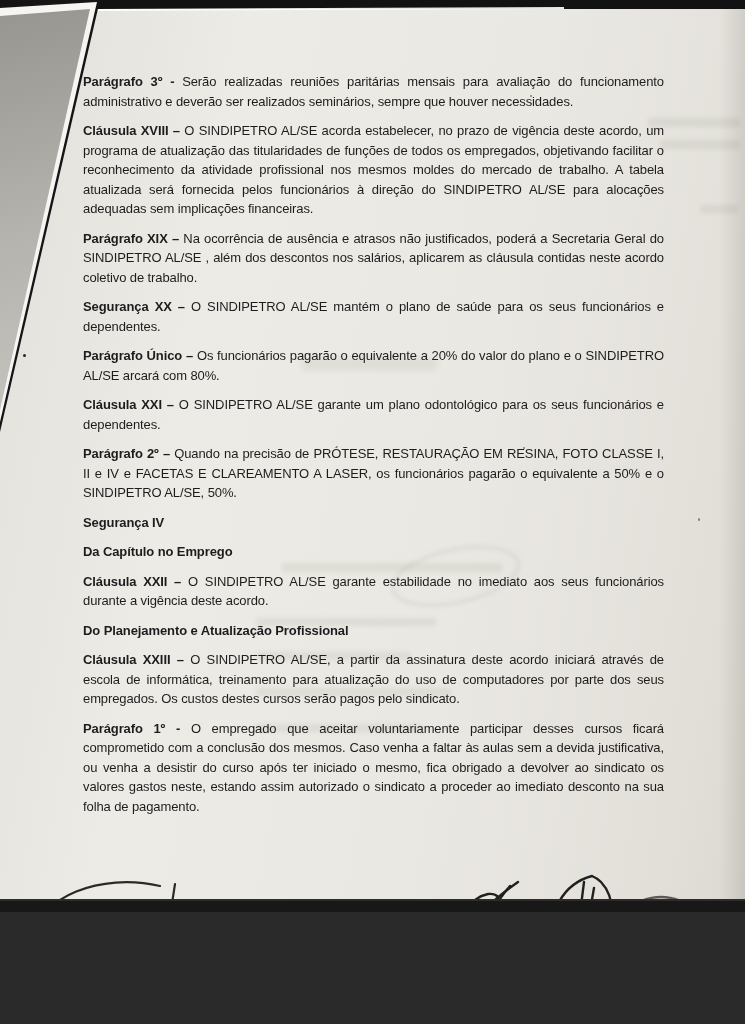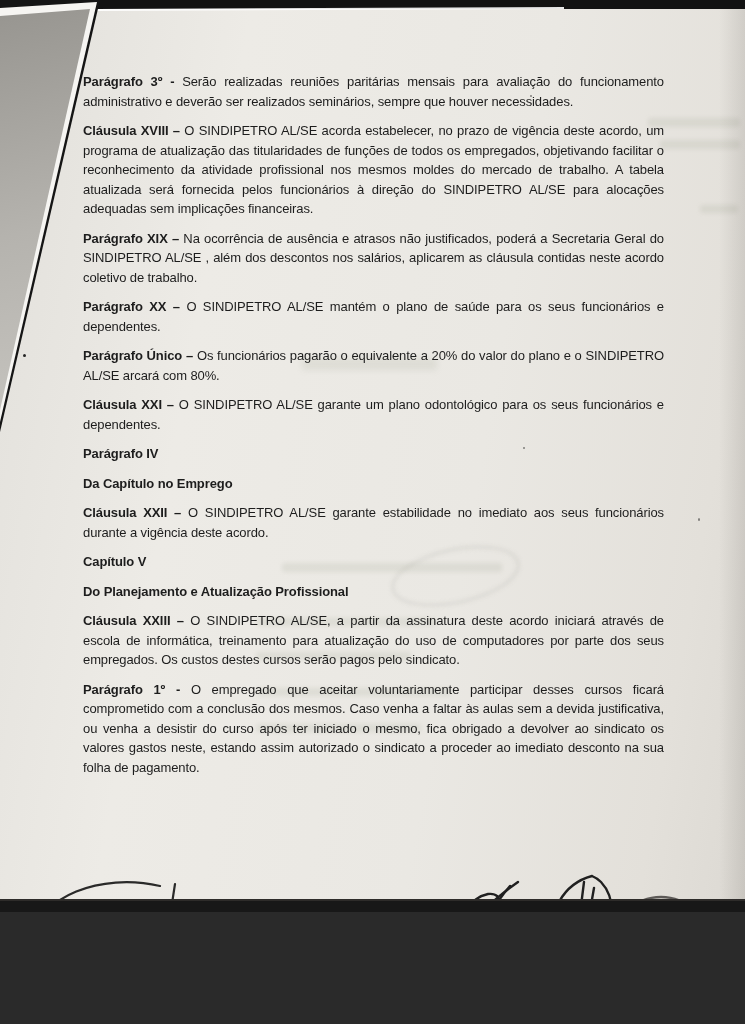--- a/index.html
+++ b/index.html
@@ -67,27 +67,27 @@
   <div class="ink-dot" style="left:23px;top:354px;width:3px;height:3px;"></div>
   <div class="speck" style="left:530px;top:95px;width:2px;height:2px;"></div>
   <div class="speck" style="left:698px;top:518px;width:2px;height:3px;"></div>
   <div class="speck" style="left:523px;top:447px;width:2px;height:2px;"></div>
   <div class="speck" style="left:371px;top:905px;width:3px;height:3px;"></div>
 
   <div class="doc-body">
       <p class="para"><strong>Parágrafo 3º - </strong><span>Serão realizadas reuniões paritárias mensais para avaliação do funcionamento administrativo e deverão ser realizados seminários, sempre que houver necessidades.</span></p>
       <p class="para"><strong>Cláusula XVIII – </strong><span>O SINDIPETRO AL/SE acorda estabelecer, no prazo de vigência deste acordo, um programa de atualização das titularidades de funções de todos os empregados, objetivando facilitar o reconhecimento da atividade profissional nos mesmos moldes do mercado de trabalho. A tabela atualizada será fornecida pelos funcionários à direção do SINDIPETRO AL/SE para alocações adequadas sem implicações financeiras.</span></p>
       <p class="para"><strong>Parágrafo XIX – </strong><span>Na ocorrência de ausência e atrasos não justificados, poderá a Secretaria Geral do SINDIPETRO AL/SE , além dos descontos nos salários, aplicarem as cláusula contidas neste acordo coletivo de trabalho.</span></p>
-      <p class="para"><strong>Parágrafo XX – </strong><span>O SINDIPETRO AL/SE mantém o plano de saúde para os seus funcionários e dependentes.</span></p>
+      <p class="para"><strong>Segurança XX – </strong><span>O SINDIPETRO AL/SE mantém o plano de saúde para os seus funcionários e dependentes.</span></p>
       <p class="para"><strong>Parágrafo Único – </strong><span>Os funcionários pagarão o equivalente a 20% do valor do plano e o SINDIPETRO AL/SE arcará com 80%.</span></p>
       <p class="para"><strong>Cláusula XXI – </strong><span>O SINDIPETRO AL/SE garante um plano odontológico para os seus funcionários e dependentes.</span></p>
-      <p class="heading">Parágrafo IV</p>
+      <p class="para"><strong>Parágrafo 2º – </strong><span>Quando na precisão de PRÓTESE, RESTAURAÇÃO EM RESINA, FOTO CLASSE I, II e IV e FACETAS E CLAREAMENTO A LASER, os funcionários pagarão o equivalente a 50% e o SINDIPETRO AL/SE, 50%.</span></p>
+      <p class="heading">Segurança IV</p>
       <p class="heading">Da Capítulo no Emprego</p>
       <p class="para"><strong>Cláusula XXII – </strong><span>O SINDIPETRO AL/SE garante estabilidade no imediato aos seus funcionários durante a vigência deste acordo.</span></p>
-      <p class="heading">Capítulo V</p>
       <p class="heading">Do Planejamento e Atualização Profissional</p>
       <p class="para"><strong>Cláusula XXIII – </strong><span>O SINDIPETRO AL/SE, a partir da assinatura deste acordo iniciará através de escola de informática, treinamento para atualização do uso de computadores por parte dos seus empregados. Os custos destes cursos serão pagos pelo sindicato.</span></p>
       <p class="para"><strong>Parágrafo 1º - </strong><span>O empregado que aceitar voluntariamente participar desses cursos ficará comprometido com a conclusão dos mesmos. Caso venha a faltar às aulas sem a devida justificativa, ou venha a desistir do curso após ter iniciado o mesmo, fica obrigado a devolver ao sindicato os valores gastos neste, estando assim autorizado o sindicato a proceder ao imediato desconto na sua folha de pagamento.</span></p>
     </div>
 
   <div class="stamp-box">
     <div class="l1">CARTÓRIO 10º OFÍCIO</div>
     <div class="l2">Rua Capela, 55 / Aracaju-SE</div>
     <div class="l3">Tel. (79) 3214-4818</div>
     <div class="l4">CONFERE COM ORIGINAL</div>

